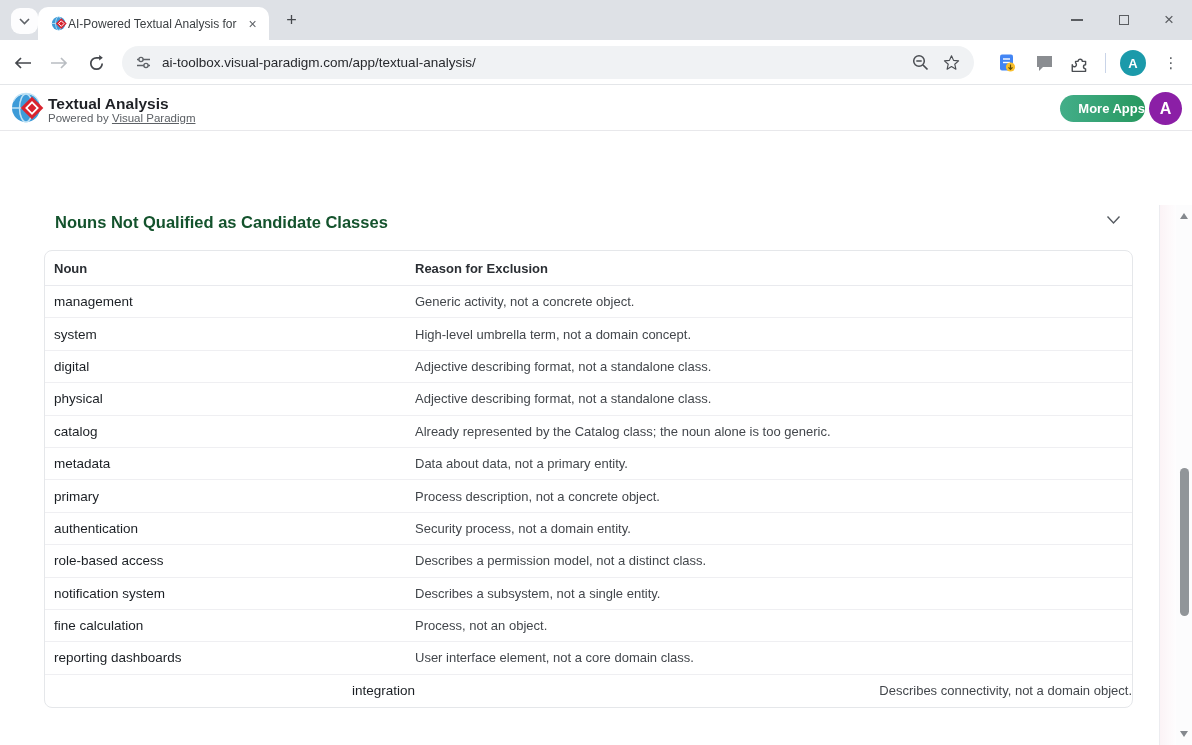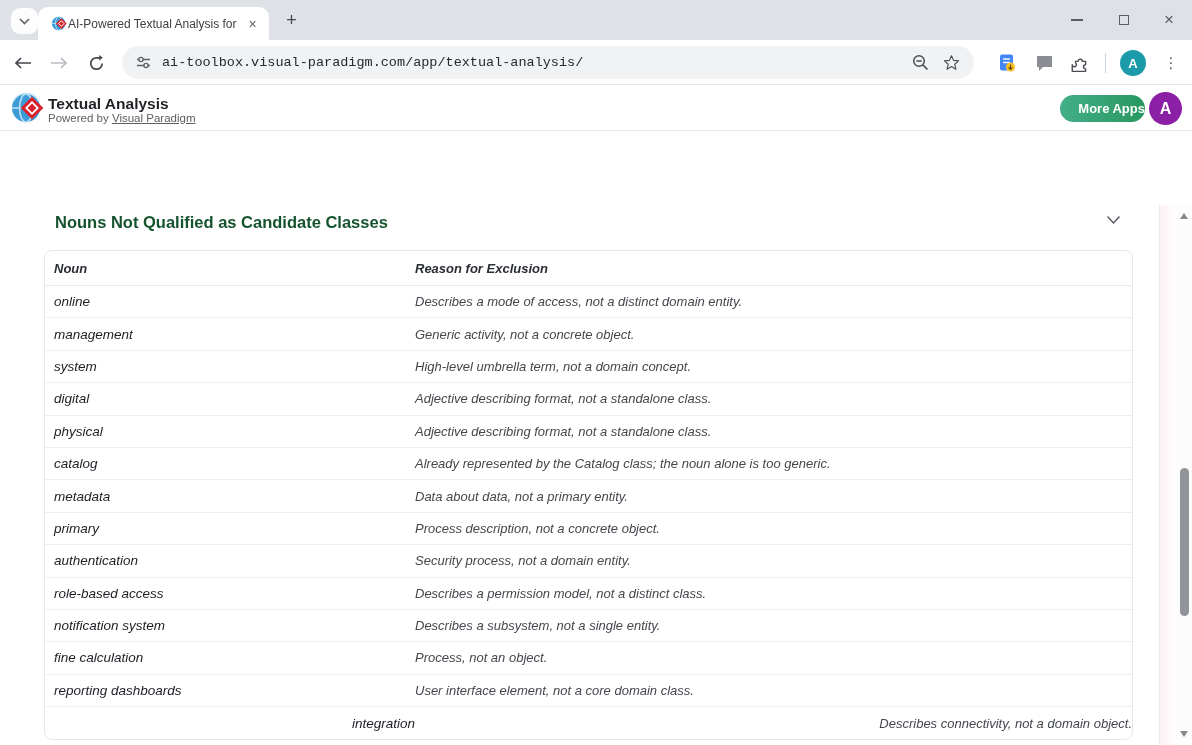--- a/index.html
+++ b/index.html
@@ -25,21 +25,21 @@
   .wmax .box { width:10px; height:10px; border:1.5px solid #5a5d61; }
 
   .toolbar { position:absolute; left:0; top:40px; width:1192px; height:45px; background:#fff;
     border-bottom:1px solid #e4e6e9; }
   .navbtn { position:absolute; top:50px; width:26px; height:26px; display:flex; align-items:center;
     justify-content:center; font-size:18px; cursor:pointer; }
   .back { left:10px; color:#44474c; } .fwd { left:46px; color:#b9bdc2; } .reload { left:83px; }
   .omnibox { position:absolute; left:122px; top:46px; width:852px; height:33px; background:#f0f2f4;
     border-radius:17px; display:flex; align-items:center; cursor:text; }
   .omni-tune { margin-left:14px; }
-  .omni-url { margin-left:11px; font-size:13.5px; color:#27292d; flex:1;font-family:Liberation Mono, monospace; }
+  .omni-url { margin-left:11px; font-size:13.5px; color:#27292d; flex:1; }
   .omni-zoom { margin-right:14px; } .omni-star { margin-right:14px; cursor:pointer; }
   .toolicon { position:absolute; top:52px; width:22px; height:22px; display:flex; align-items:center;
     justify-content:center; cursor:pointer; }
   .tooldiv { position:absolute; left:1105px; top:53px; width:1px; height:20px; background:#c9d4e8; }
   .avatar-teal { position:absolute; left:1120px; top:50px; width:26px; height:26px; border-radius:50%;
     background:#1b9aaa; color:#fff; font-size:13px; font-weight:bold; display:flex; align-items:center;
     justify-content:center; cursor:pointer; }
   .kebab { position:absolute; left:1161px; top:51px; width:20px; height:24px; color:#5f6368;
     font-size:15px; text-align:center; line-height:24px; cursor:pointer; letter-spacing:0; }
 
@@ -69,21 +69,21 @@
   .conn { position:absolute; }
   .conn.blue { top:154.5px; height:3px; background:#4d73f0; border-radius:2px; }
   .conn.gray { top:155px; height:2px; background:#e9eaee; }
 
   
   .section-title { position:absolute; left:55px; top:213px; font-size:16.5px; font-weight:bold; color:#14532d; }
   .section-chevron { position:absolute; left:1106px; top:215px; cursor:pointer; }
 
   .ntable { position:absolute; left:44px; top:250px; width:1089px; background:#fff;
     border:1px solid #e5e7ea; border-radius:8px; border-collapse:separate; border-spacing:0; table-layout:fixed; }
-  .ntable th, .ntable td { text-align:left; vertical-align:middle;font-style:italic; }
+  .ntable th, .ntable td { text-align:left; vertical-align:middle; }
   .ntable th { height:35px; font-size:13px; font-weight:bold; color:#2a2e33; border-bottom:1px solid #e9eaee; }
   .ntable td { height:32.4px; border-bottom:1px solid #efeff2; }
   .ntable tr:last-child td { border-bottom:none;text-align:right; }
   .col1 { width:370px; padding-left:9px; }
   .cell-noun { font-size:13.5px; color:#1b1f24; }
   .cell-reason { font-size:13px; color:#43474c; }
 
   
   .edge-strip { position:absolute; left:1159px; top:205px; width:17px; height:540px;
     background:linear-gradient(90deg,#fbf3f6,#fefdfe); border-left:1px solid #ececf0; }
@@ -231,24 +231,20 @@
 </svg>
 
 <table class="ntable">
   <thead>
     <tr>
       <th class="col1">Noun</th>
       <th>Reason for Exclusion</th>
     </tr>
   </thead>
   <tbody>
-  <tr>
-    <td class="col1 cell-noun">online</td>
-    <td class="cell-reason">Describes a mode of access, not a distinct domain entity.</td>
-  </tr>
 
   <tr>
     <td class="col1 cell-noun">management</td>
     <td class="cell-reason">Generic activity, not a concrete object.</td>
   </tr>
 
   <tr>
     <td class="col1 cell-noun">system</td>
     <td class="cell-reason">High-level umbrella term, not a domain concept.</td>
   </tr>

